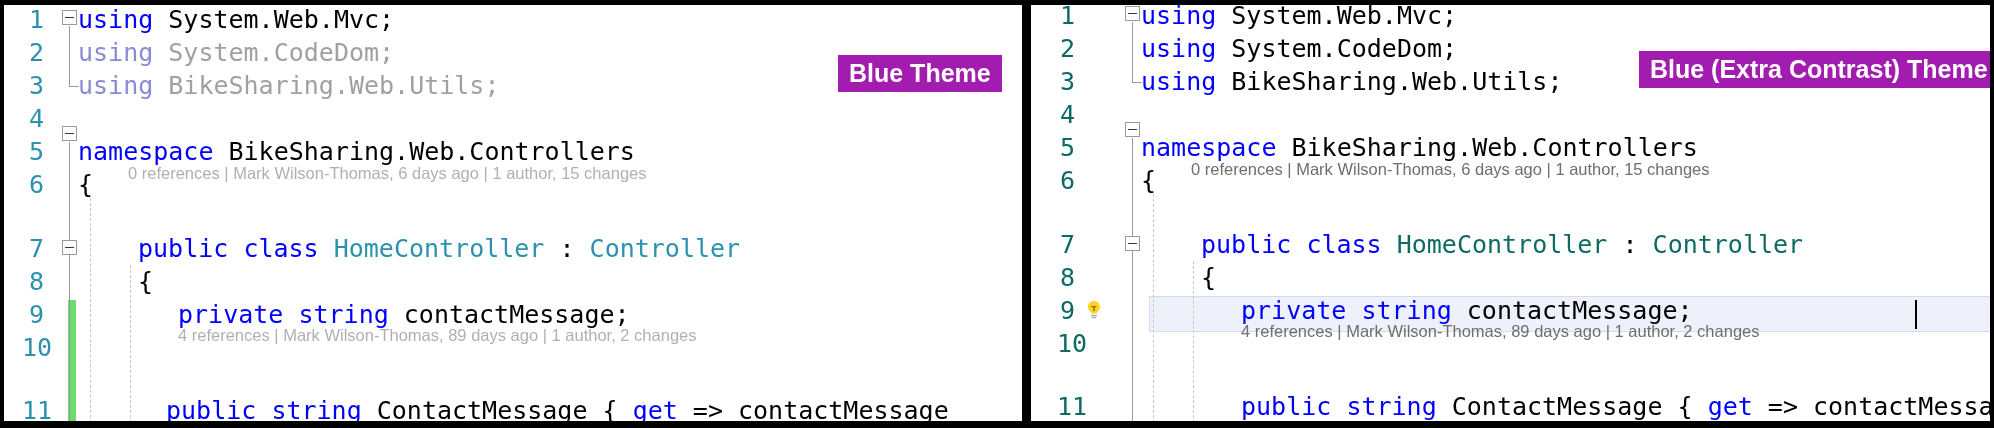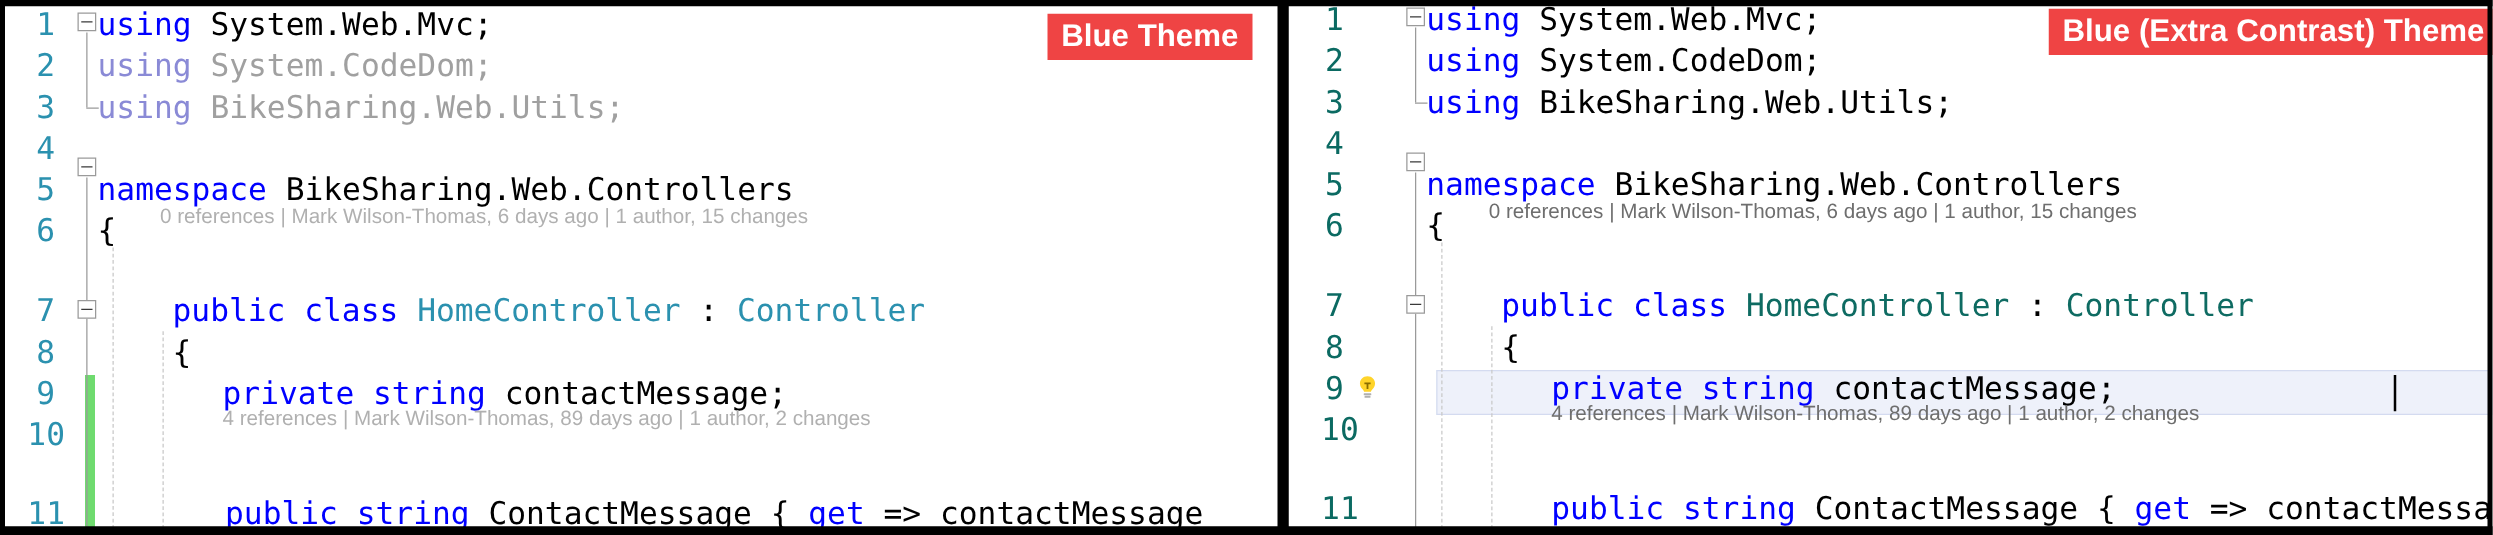--- a/index.html
+++ b/index.html
@@ -55,22 +55,22 @@
   .pane-right .lens{color:#6e6e6e;}
 
   
   .curline{position:absolute;background:#eef1fa;border:1px solid #d4dbf0;box-sizing:border-box;}
   .caret{position:absolute;width:2px;background:#000;}
 
   
   .bulb{position:absolute;width:22px;height:22px;}
 
   
-  .badge{position:absolute;background:#ef4444;color:#fff;font-family:"Liberation Sans",sans-serif;
-         font-weight:bold;font-size:25px;line-height:33px;padding:2px 11px;white-space:nowrap;z-index:30;}
+  .badge{position:absolute;background:#a21caf;color:#fff;font-family:"Liberation Sans",sans-serif;
+         font-weight:bold;font-size:25px;line-height:33px;padding:2px 11px;white-space:nowrap;z-index:30;margin-top:44px;}
 </style>
 </head>
 <body>
 
 <div class="stage">
 
   <div class="pane pane-left">
 
     <div class="gutter-num" style="top:3px">1</div>
     <div class="gutter-num" style="top:36px">2</div>
@@ -106,21 +106,21 @@
     <div class="code" style="left:78px;top:135px"><span class="kw">namespace</span><span class="plain"> BikeSharing.Web.Controllers</span></div>
 
     <div class="code" style="left:78px;top:168px"><span class="plain">{</span></div>
 
     <div class="code" style="left:138px;top:232px"><span class="kw">public</span><span class="plain"> </span><span class="kw">class</span><span class="plain"> </span><span class="type">HomeController</span><span class="plain"> : </span><span class="type">Controller</span></div>
 
     <div class="code" style="left:138px;top:265px"><span class="plain">{</span></div>
 
     <div class="code" style="left:178px;top:298px"><span class="kw">private</span><span class="plain"> </span><span class="kw">string</span><span class="plain"> contactMessage;</span></div>
 
-    <div class="code" style="left:180px;top:394px"><span class="kw">public</span><span class="plain"> </span><span class="kw">string</span><span class="plain"> ContactMessage { </span><span class="kw">get</span><span class="plain"> =&gt; contactMessage</span></div>
+    <div class="code" style="left:166px;top:394px"><span class="kw">public</span><span class="plain"> </span><span class="kw">string</span><span class="plain"> ContactMessage { </span><span class="kw">get</span><span class="plain"> =&gt; contactMessage</span></div>
 
     <div class="lens" style="left:128px;top:158px">0 references | Mark Wilson-Thomas, 6 days ago | 1 author, 15 changes</div>
     <div class="lens" style="left:178px;top:320px">4 references | Mark Wilson-Thomas, 89 days ago | 1 author, 2 changes</div>
 
     <div class="badge" style="left:838px;top:11px">Blue Theme</div>
   </div>
 
   <div class="divider"></div>
 
   <div class="pane pane-right">

